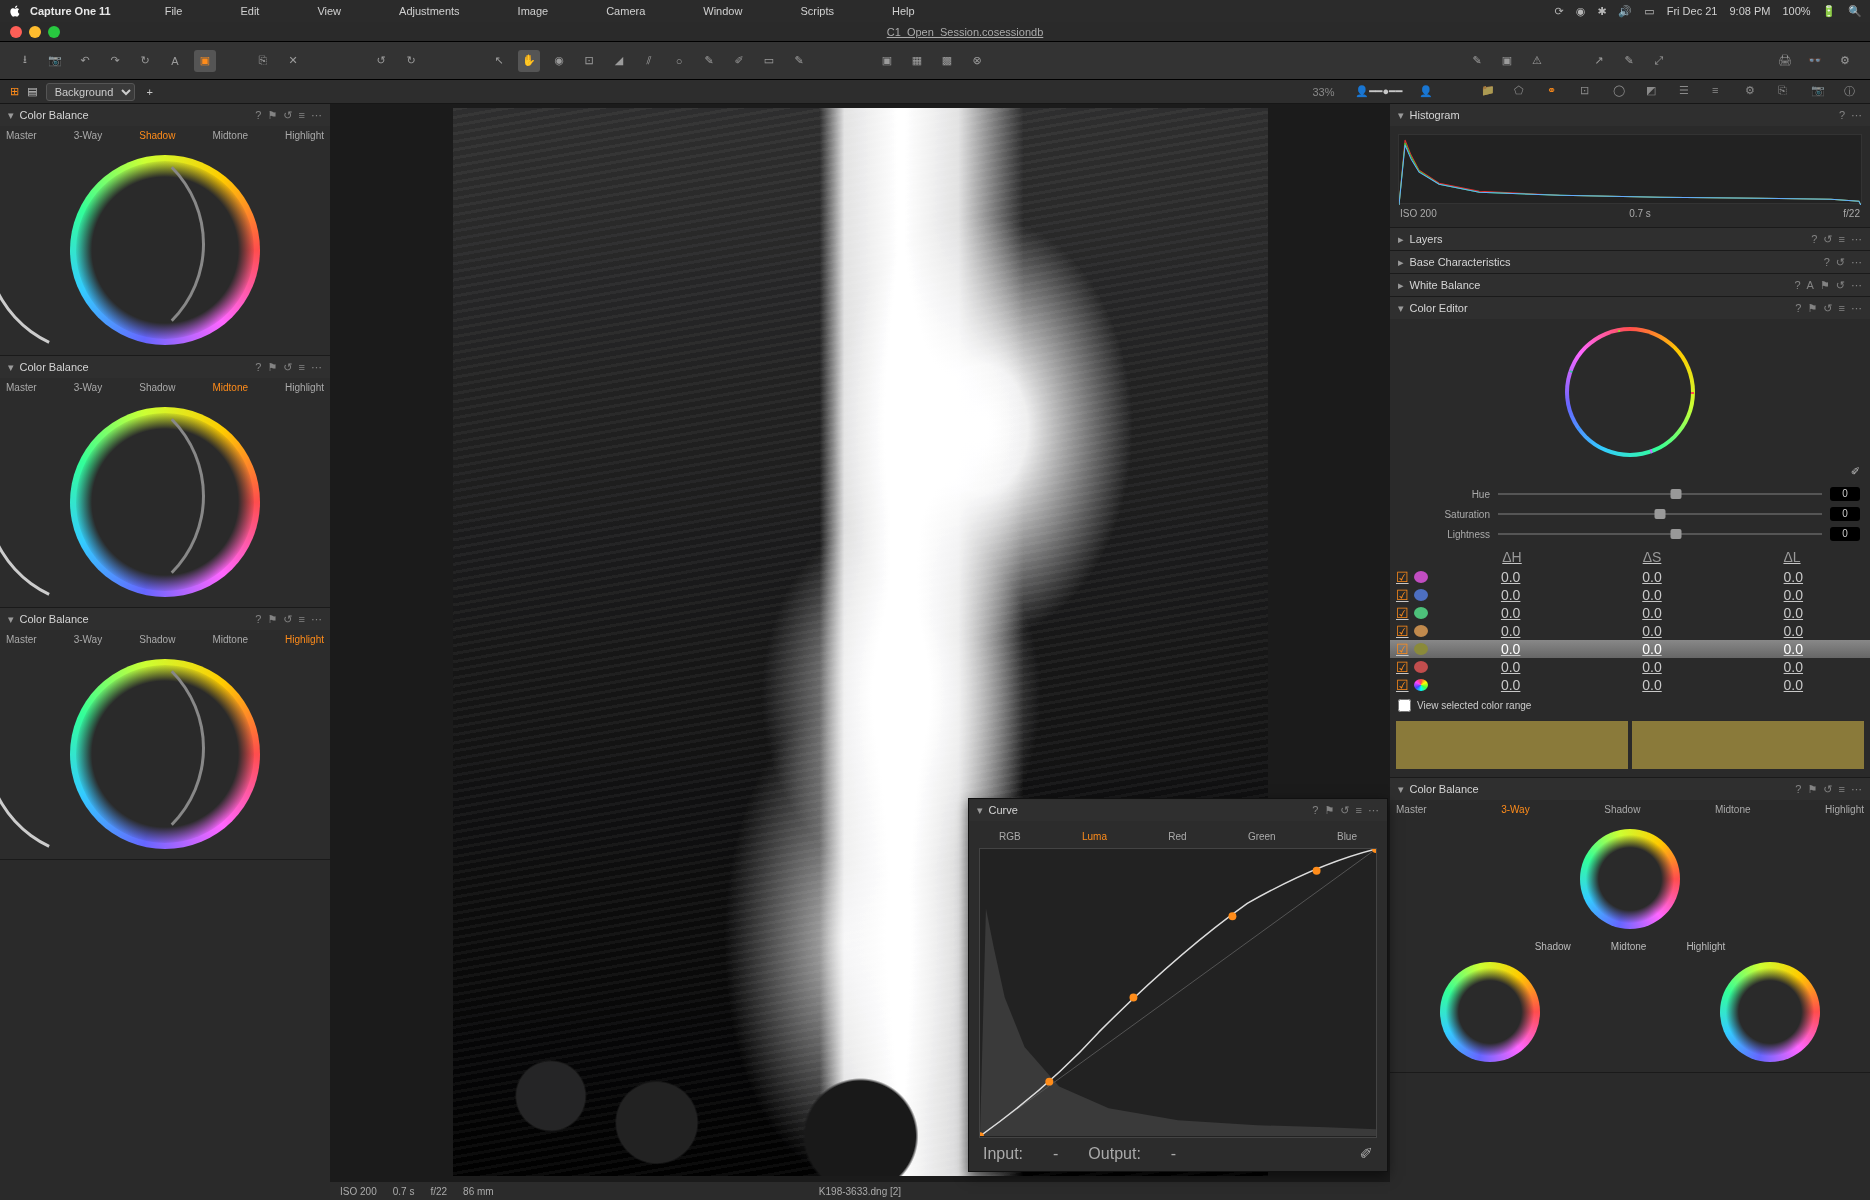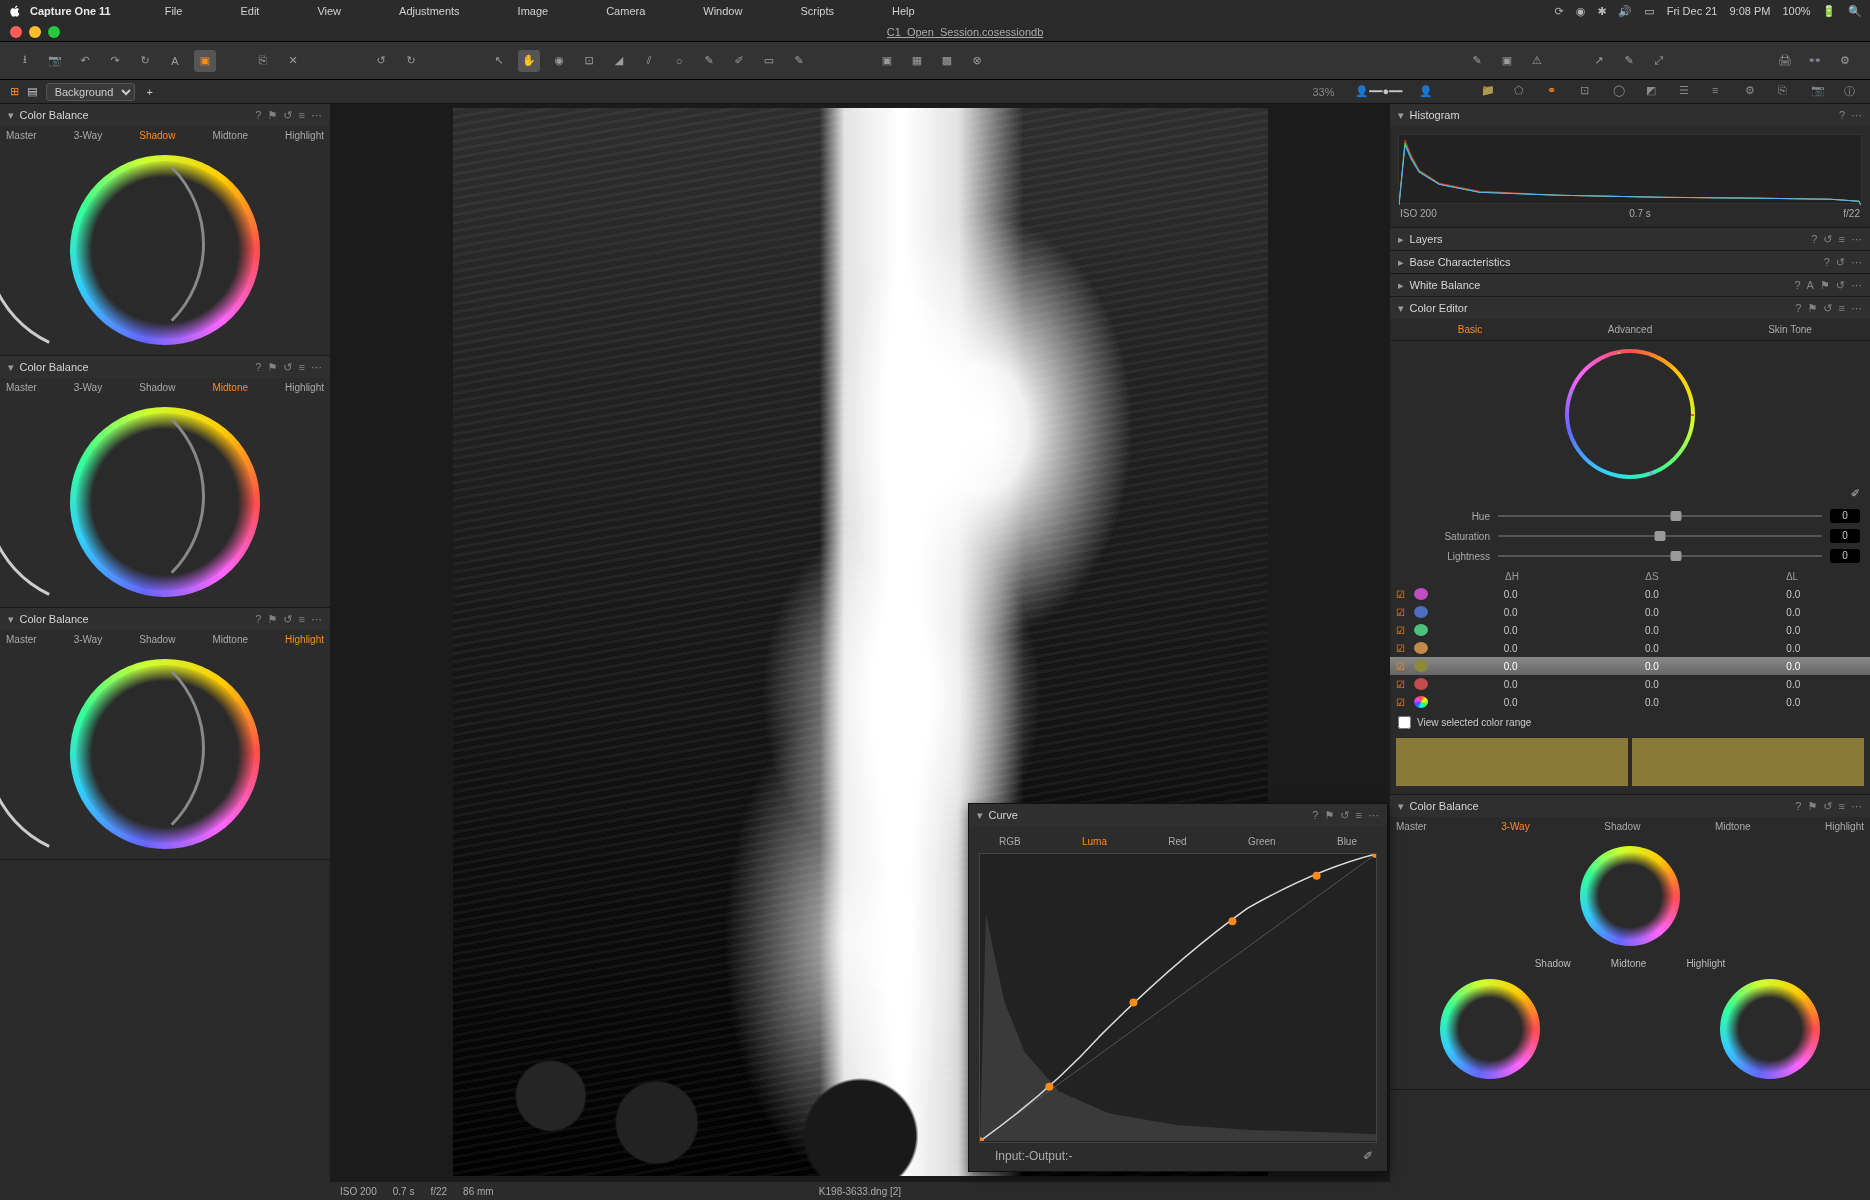--- a/index.html
+++ b/index.html
@@ -60,37 +60,37 @@
 
 .viewfooter { position:absolute; bottom:0; left:0; right:0; height:18px; background:#2b2b2b; display:flex; align-items:center; color:#aaa; font-size:10px; padding:0 10px; gap:16px;}
 .viewfooter .fn { position:absolute; left:50%; transform:translateX(-50%);}
 
 .curvepanel { position:absolute; right:482px; bottom:28px; width:420px; background:#2c2c2c; border:1px solid #111; box-shadow:0 4px 12px rgba(0,0,0,.5);}
 .curvebody { padding:6px 10px 8px;}
 .curvetabs { display:flex; justify-content:space-between; padding:4px 20px 6px; font-size:10px; color:#aaa;}
 .curvetabs .active { color:#ff8c1a;}
 .curvecanvas { width:100%; height:290px; background:#222; position:relative; border:1px solid #444;}
 .curvecanvas svg { position:absolute; inset:0;}
-.curveio { display:flex; color:#aaa; font-size:12px; padding:6px 4px 0; align-items:center;margin-left:12px;}
+.curveio { display:flex; gap:30px; color:#aaa; font-size:16px; padding:6px 4px 0; align-items:center;}
 .curveio .picker { margin-left:auto;}
 
 .histobox { height:70px; background:#222; margin:6px 2px 2px; position:relative; border:1px solid #333;}
 .histobox svg{position:absolute;inset:0;}
 .histofoot { display:flex; justify-content:space-between; padding:2px 4px 6px; font-size:10px; color:#aaa;}
 
 .cewheel { display:flex; justify-content:center; padding:8px 0;}
 .ce-color-wheel { width:130px; height:130px; border-radius:50%; position:relative; background:conic-gradient(from 0deg,#ff4d4d,#ffcc00,#ccff33,#33ff99,#33ccff,#6666ff,#ff66ff,#ff4d4d);}
 .ce-color-wheel::after { content:""; position:absolute; inset:4px; border-radius:50%; background:#2a2a2a;}
 .ce-lines span { position:absolute; left:50%; top:50%; width:64px; height:2px; transform-origin:0 50%;}
 .sliderrow { display:flex; align-items:center; height:20px; gap:8px;}
 .sliderrow label { width:90px; text-align:right; color:#aaa; font-size:10px;}
 .sliderrow .track { flex:1; height:2px; background:#555; position:relative;}
 .sliderrow .thumb { position:absolute; top:-4px; width:11px; height:10px; background:#999; border-radius:2px; transform:translateX(-50%);}
 .sliderrow .val { width:30px; background:#000; color:#ccc; text-align:center; border-radius:3px; height:14px; line-height:14px; font-size:10px;}
-.colorlist { font-size:10px;}
+.colorlist { font-size:14px;text-decoration:underline;}
 .colorlist .hdr { display:flex; padding:3px 8px; color:#999;}
 .colorlist .hdr span{flex:1;text-align:center;}
 .colorlist .row { display:flex; align-items:center; height:18px; padding:0 6px;}
 .colorlist .row.sel { background:linear-gradient(#888,#666); color:#fff;}
 .colorlist .chk { width:14px;}
 .colorlist .sw { width:14px; height:12px; border-radius:50%; margin:0 12px 0 4px;}
 .colorlist .c { flex:1; text-align:center;}
 .viewchk { display:flex; align-items:center; gap:6px; padding:5px 8px; font-size:10px; color:#ccc;}
 .swatches { display:flex; gap:4px; padding:4px 6px 8px;}
 .swatches div { flex:1; height:48px; background:#8a7a3a;}
@@ -414,25 +414,20 @@
           <span class="chev">▾</span>
           <span class="ptitle">Color Editor</span>
           <div class="pacts">
             <span>?</span>
             <span>⚑</span>
             <span>↺</span>
             <span>≡</span>
             <span>⋯</span>
           </div>
         </div>
-      <div class="tabs" style="justify-content:space-around; border-bottom:1px solid #1a1a1a; padding:5px 0;">
-        <span class="active" style="flex:1;text-align:center;">Basic</span>
-        <span style="flex:1;text-align:center;">Advanced</span>
-        <span style="flex:1;text-align:center;">Skin Tone</span>
-      </div>
       <div class="cewheel">
         <div class="ce-color-wheel">
           <div class="ce-lines">
             <span style="background:#ff4d4d;transform:rotate(0deg)"></span>
             <span style="background:#ffcc00;transform:rotate(-45deg)"></span>
             <span style="background:#9acd32;transform:rotate(-100deg)"></span>
             <span style="background:#33cc99;transform:rotate(-160deg)"></span>
             <span style="background:#3399ff;transform:rotate(-215deg)"></span>
             <span style="background:#cc66ff;transform:rotate(-290deg)"></span>
           </div>

